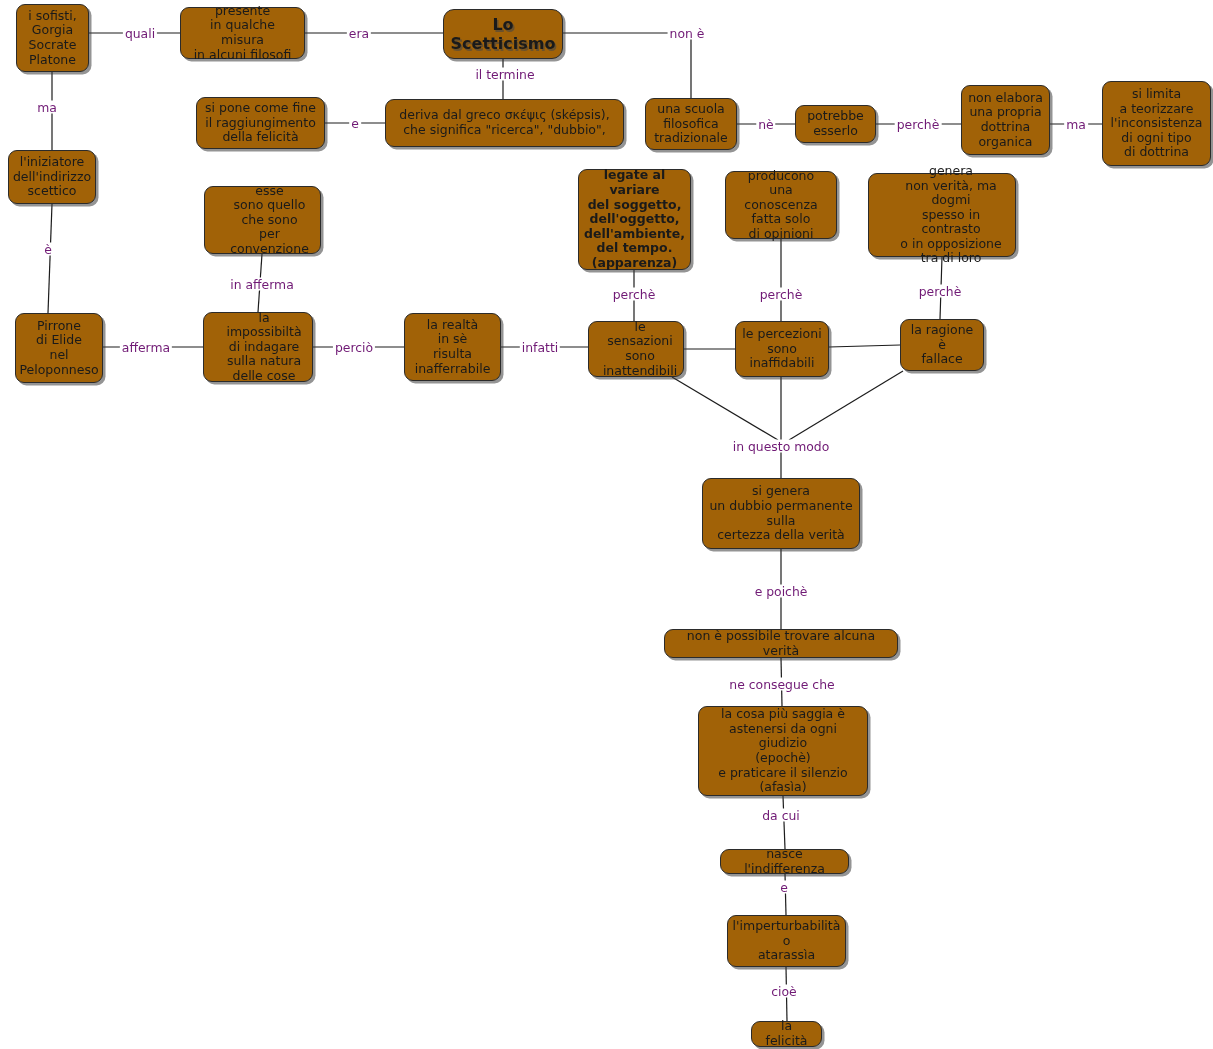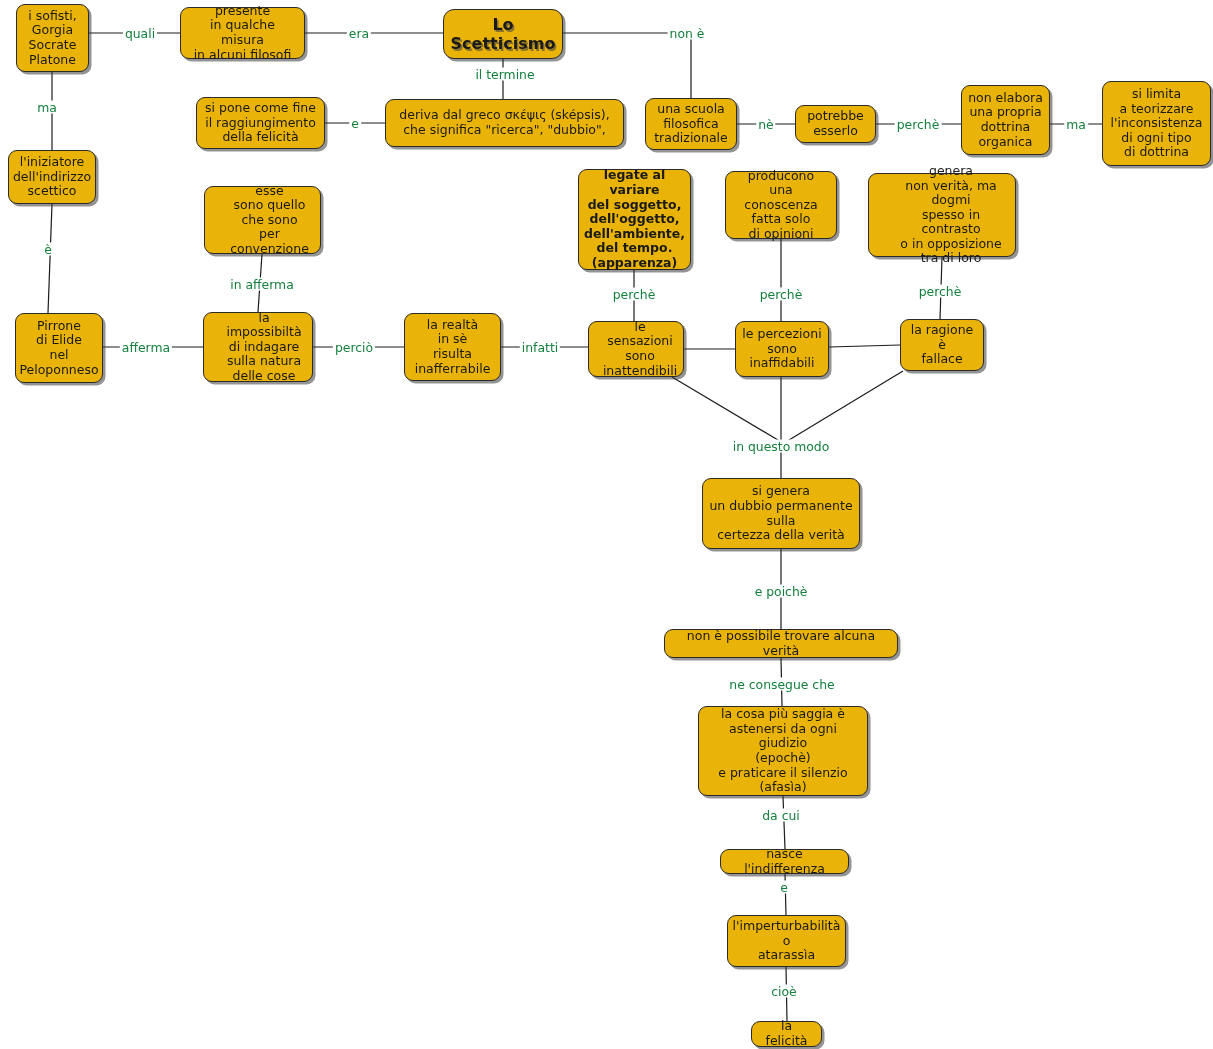--- a/index.html
+++ b/index.html
@@ -2,21 +2,21 @@
 <html><head>
 <meta charset="utf-8">
 <style>
   html,body{margin:0;padding:0;background:#ffffff;}
   body{font-family:"DejaVu Sans","Liberation Sans",sans-serif;}
   #canvas{position:relative;width:1213px;height:1049px;background:#ffffff;overflow:hidden;}
   svg#edges{position:absolute;left:0;top:0;width:1213px;height:1049px;pointer-events:none;}
   .node{
     position:absolute;
     box-sizing:border-box;
-    background:#eab308;
+    background:#a16207;
     border:1.2px solid #2b2b2b;
     border-radius:9px;
     box-shadow:2.5px 2.5px 0px rgba(60,60,60,0.55);
     display:flex;
     align-items:center;
     justify-content:center;
     text-align:center;
     color:#1a1a1a;
     font-size:12.5px;
     line-height:14.6px;
@@ -28,21 +28,21 @@
     font-size:16px;
     line-height:19px;
     border-width:1.4px;
     border-radius:11px;
     text-shadow:1.6px 1.6px 0px rgba(70,70,70,0.6);
   }
   .elabel{
     position:absolute;
     font-size:12.4px;
     line-height:13px;
-    color:#15803d;
+    color:#701a75;
     background:#ffffff;
     padding:0 2px;
     white-space:nowrap;
     transform:translate(-50%,-50%);
   }
 </style>
 </head>
 <body>
 
 <div id="canvas">

